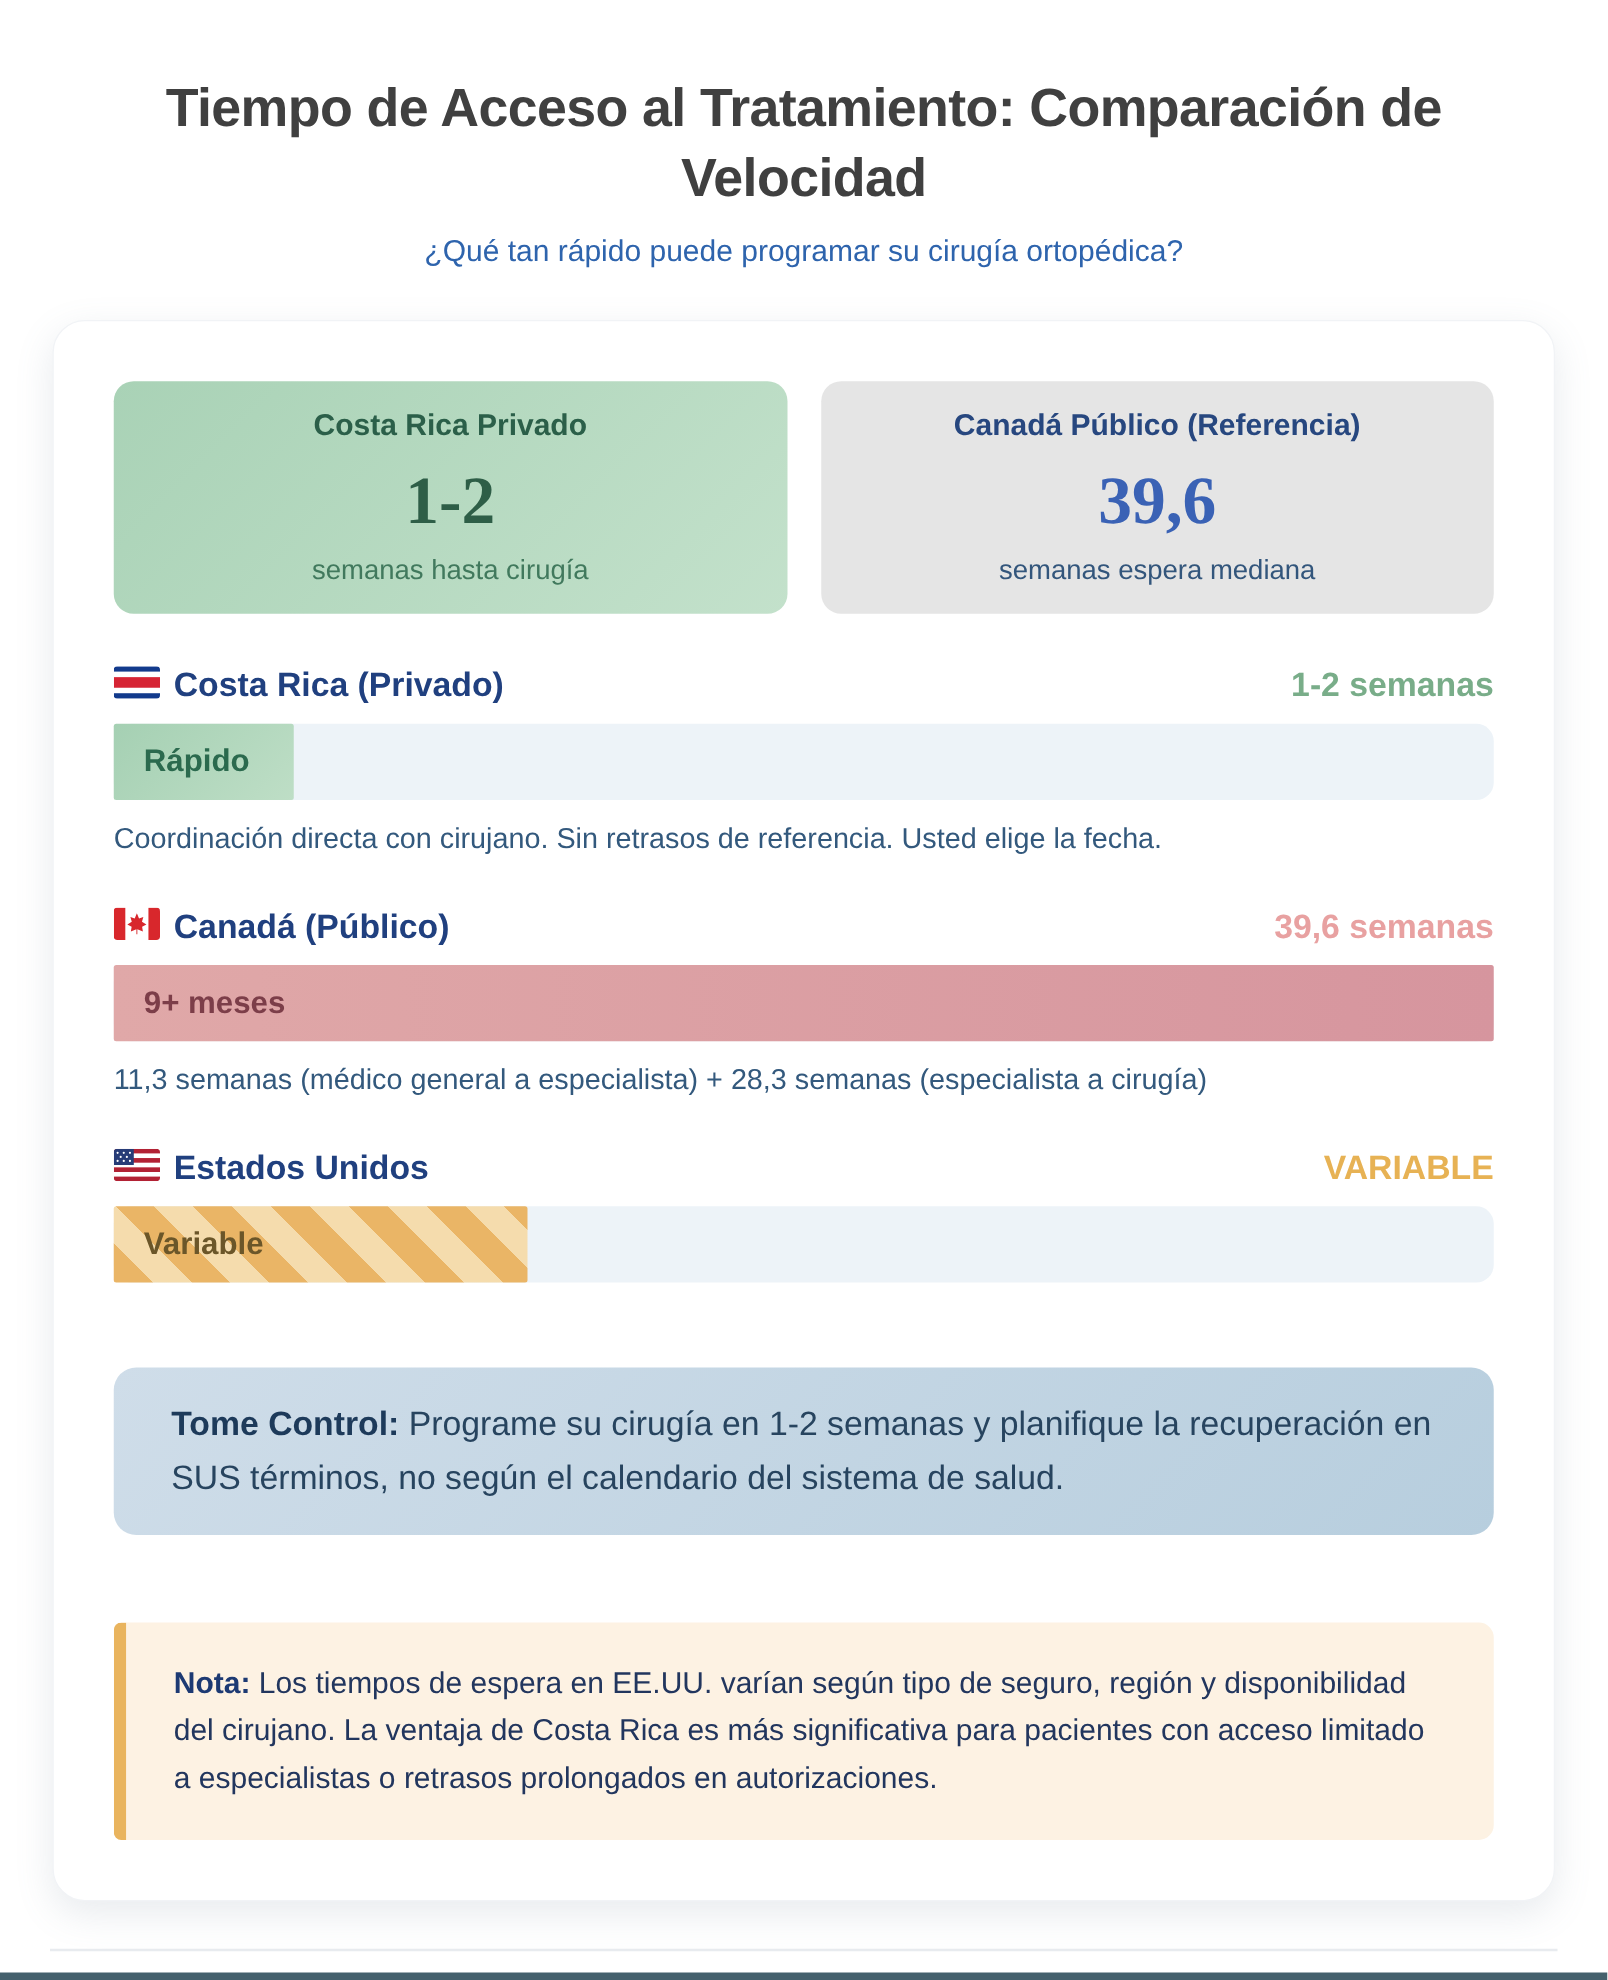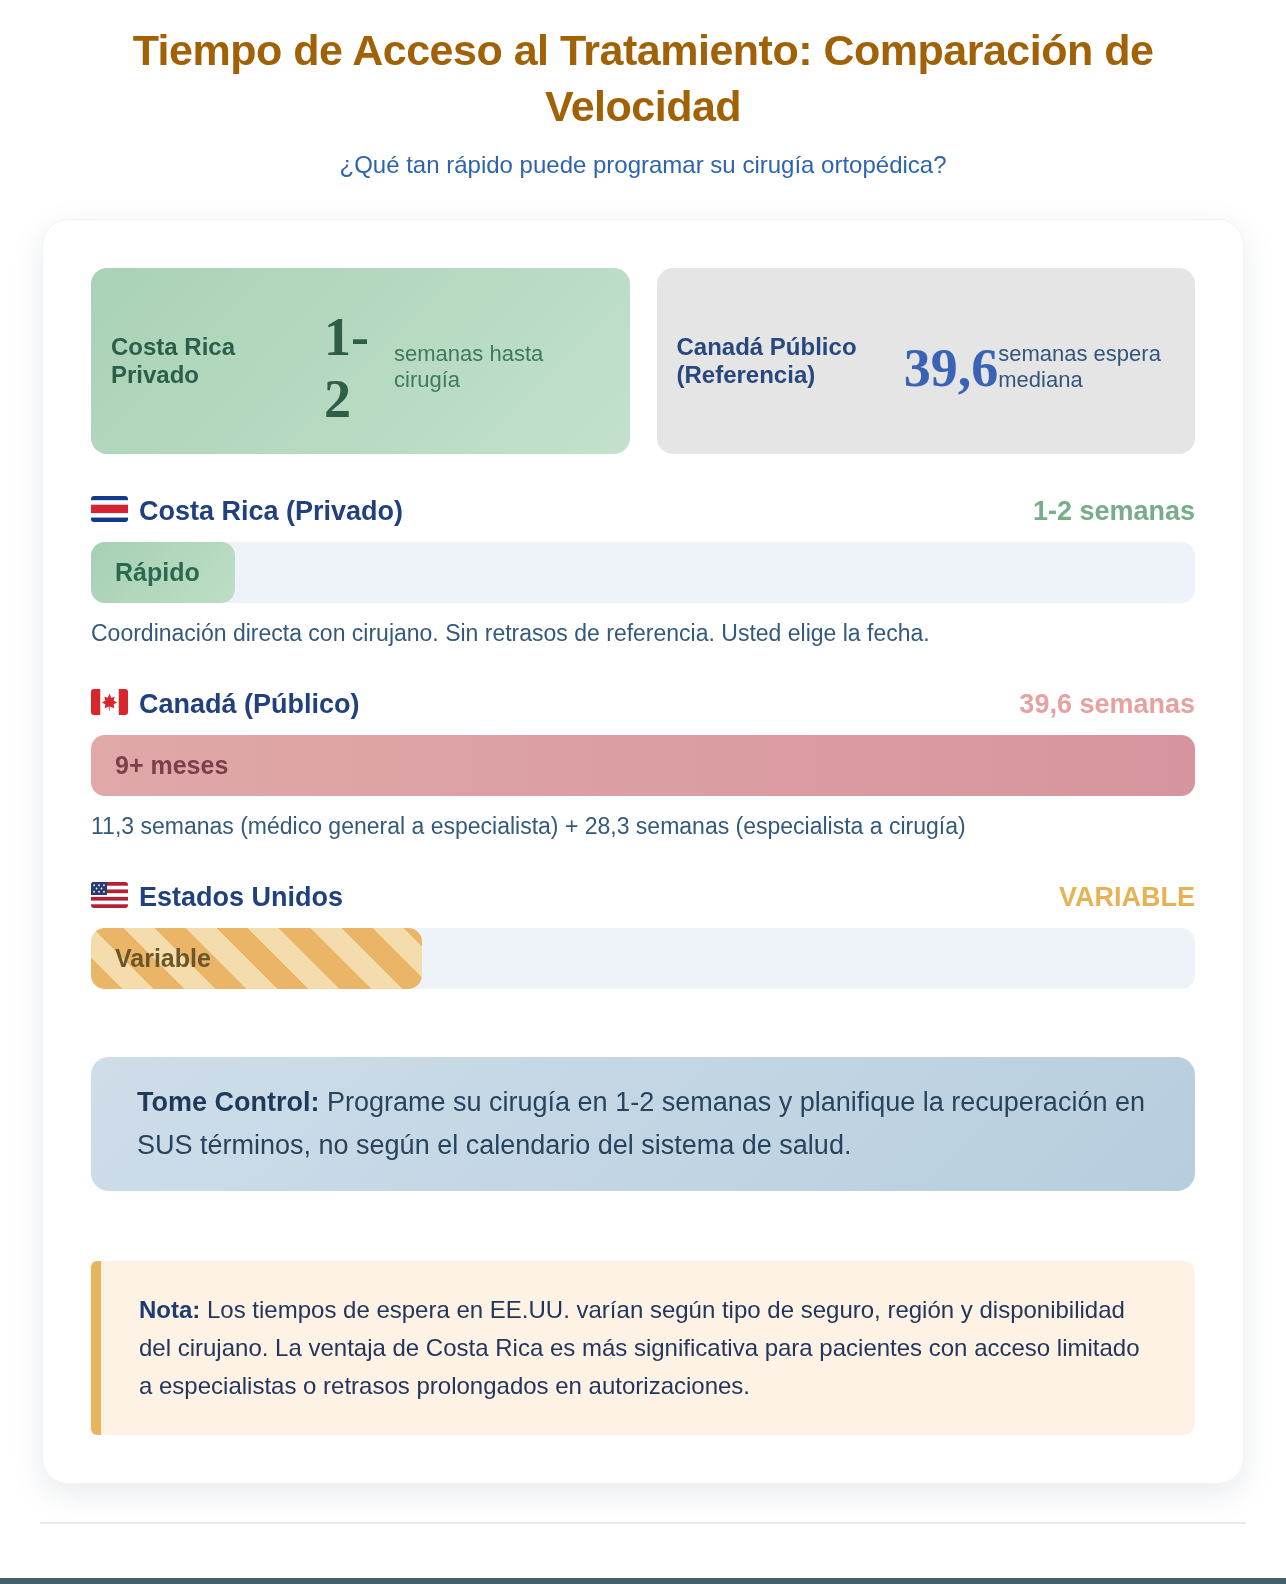--- a/index.html
+++ b/index.html
@@ -1,25 +1,25 @@
 <!DOCTYPE html>
 <html><head>
 <meta charset="utf-8">
 <style>
   * { margin:0; padding:0; box-sizing:border-box; }
   html,body { width:1286px; height:1584px; background:#ffffff; font-family:"Liberation Sans", sans-serif; position:relative; overflow:hidden; }
 
   .header { text-align:center; }
-  .title { margin:23px auto 0; width:1160px; font-size:43px; line-height:1.3; font-weight:bold; color:#a16207; letter-spacing:-0.5px; }
+  .title { margin:60px auto 0; width:1160px; font-size:43px; line-height:1.3; font-weight:bold; color:#404040; letter-spacing:-0.5px; }
   .subtitle { margin-top:16px; font-size:24px; color:#2e64ad; }
 
   .card { width:1202px; margin:40px auto 0; background:#ffffff; border:1px solid #f1f3f6; border-radius:26px; box-shadow:0 10px 30px rgba(110,130,150,0.16); padding:48px; }
 
   .stats { display:flex; gap:27px; }
-  .stat { flex:1; height:186px; border-radius:16px; display:flex; flex-direction:row; align-items:center; justify-content:center; padding:20px; }
+  .stat { flex:1; height:186px; border-radius:16px; display:flex; flex-direction:column; align-items:center; justify-content:center; padding:20px; }
   .stat.green { background:linear-gradient(135deg,#a9d2b6 0%, #c3e1cb 100%); }
   .stat.blue  { background:#e5e5e5; }
   .stat .stat-title { font-size:24px; font-weight:bold; }
   .stat.green .stat-title { color:#2b5f49; }
   .stat.blue  .stat-title { color:#27477f; }
   .stat .stat-value { margin-top:14px; font-size:54px; font-weight:bold;font-family:Liberation Serif, serif; }
   .stat.green .stat-value { color:#2e5e47; }
   .stat.blue  .stat-value { color:#3a62b5; }
   .stat .stat-caption { margin-top:12px; font-size:22px; }
   .stat.green .stat-caption { color:#41795d; }
@@ -28,21 +28,21 @@
   .row { margin-top:42px; }
   .row-head { display:flex; justify-content:space-between; align-items:center; }
   .row-name { font-size:27px; font-weight:bold; color:#20407f; display:flex; align-items:flex-start; gap:11px; }
   .flag { width:37px; height:26px; border-radius:3px; overflow:hidden; display:inline-block; flex:0 0 auto; }
   .row-value { font-size:27px; font-weight:bold; }
   .val-green { color:#79ad89; }
   .val-pink  { color:#e8a1a1; }
   .val-gold  { color:#e7b254; }
 
   .bar-track { margin-top:15px; height:61px; background:#edf3f8; border-radius:14px; position:relative; }
-  .bar-fill { height:100%; border-radius:14px; display:flex; align-items:center; padding-left:24px; font-size:25px; font-weight:bold; white-space:nowrap; }
+  .bar-fill { height:100%; border-radius:2px; display:flex; align-items:center; padding-left:24px; font-size:25px; font-weight:bold; white-space:nowrap; }
   .fill-green  { background:linear-gradient(135deg,#a5d0b3,#bedec6); color:#2b6a4e; }
   .fill-red    { background:linear-gradient(90deg,#e0a8a8,#d6959e); color:#7c3e49; }
   .fill-stripe { background:repeating-linear-gradient(45deg,#eab566 0 22px,#f5dcad 22px 44px); color:#6b5629; }
 
   .row-desc { margin-top:17px; font-size:23px; color:#33597d; }
 
   .takeaway { margin-top:68px; background:linear-gradient(135deg,#cfdde9,#b7cede); border-radius:18px; padding:24px 46px; text-align:left; font-size:27px; line-height:1.6; color:#27445f; }
   .takeaway b { color:#1d3a5a; }
 
   .note { margin-top:70px; background:#fdf2e3; border-left:10px solid #e9b45e; border-radius:6px 12px 12px 6px; padding:30px 38px; font-size:24px; line-height:1.58; color:#22365e; }

